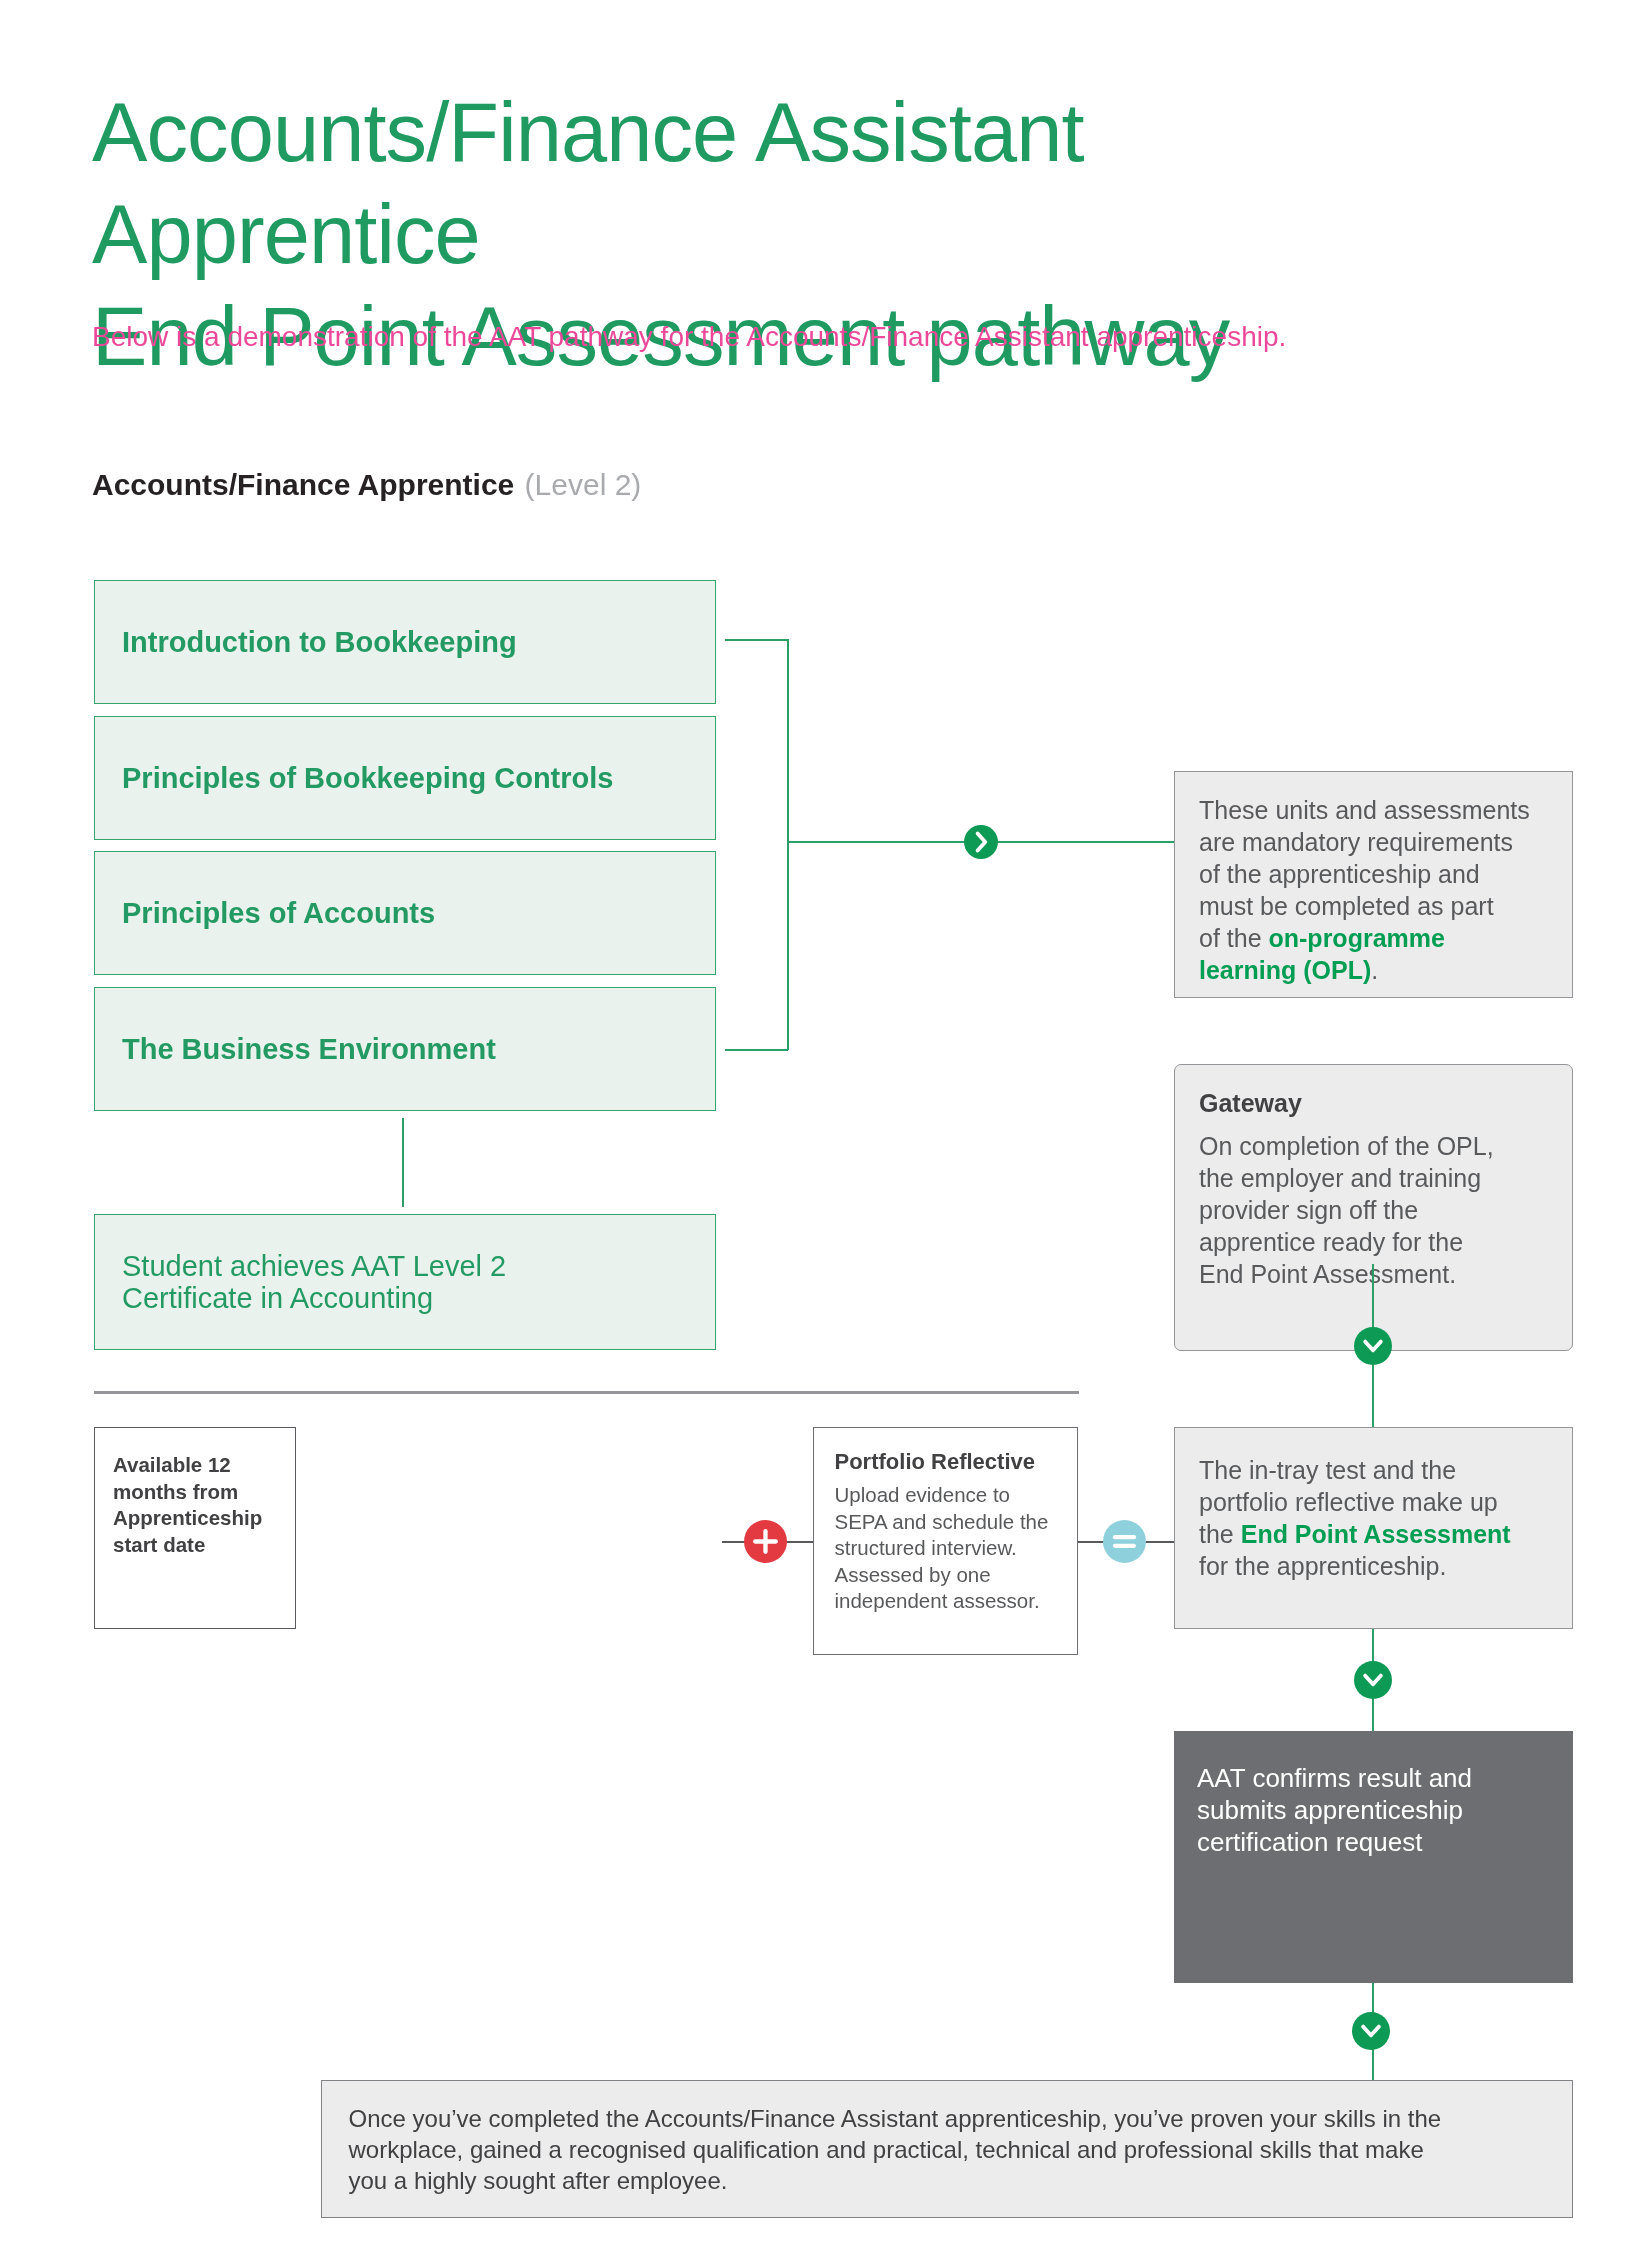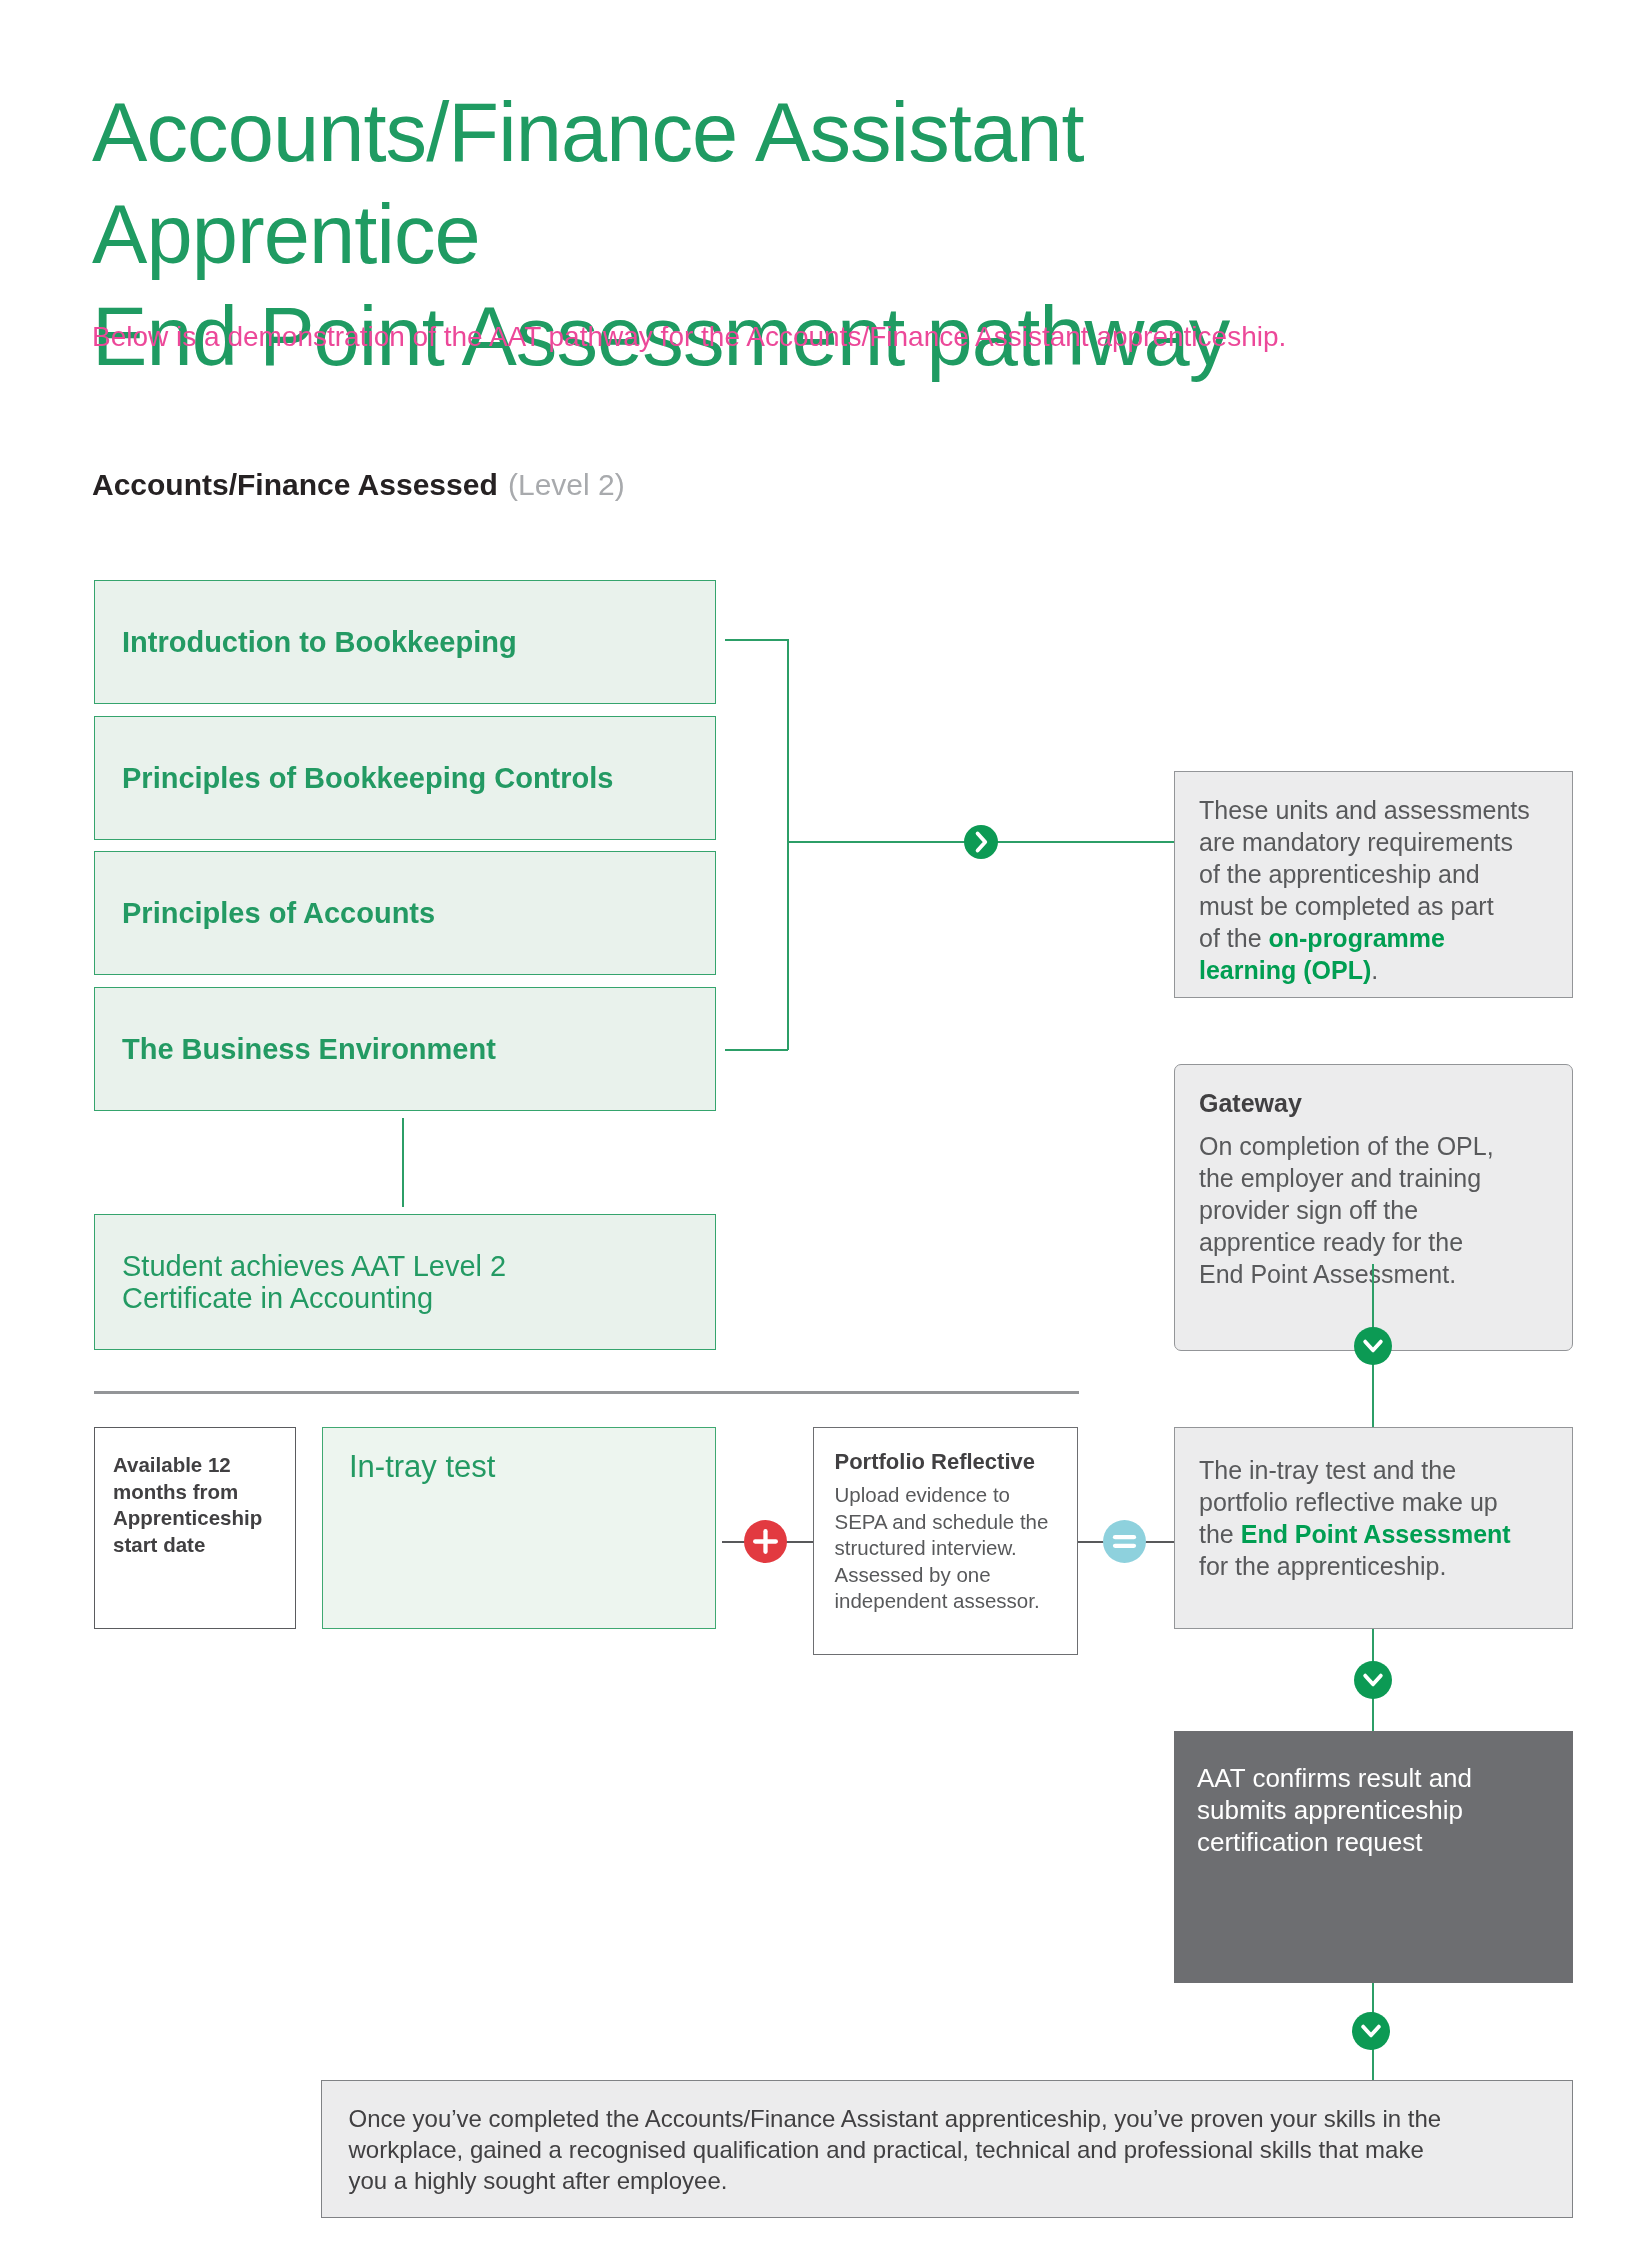--- a/index.html
+++ b/index.html
@@ -116,21 +116,21 @@
 </style>
 </head>
 <body>
 
 <div class="canvas">
 
   <div class="abs page-title pre">Accounts/Finance Assistant Apprentice
 End Point Assessment pathway</div>
   <div class="abs page-subtitle">Below is a demonstration of the AAT pathway for the Accounts/Finance Assistant apprenticeship.</div>
   <div class="abs section-heading">
-    <span class="main">Accounts/Finance Assessed</span><span class="suffix">(Level 2)</span>
+    <span class="main">Accounts/Finance Apprentice</span><span class="suffix">(Level 2)</span>
   </div>
 
   <div class="abs green-box unit-box unit-0">
     <span>Introduction to Bookkeeping</span>
   </div>
   <div class="abs green-box unit-box unit-1">
     <span>Principles of Bookkeeping Controls</span>
   </div>
   <div class="abs green-box unit-box unit-2">
     <span>Principles of Accounts</span>
@@ -178,23 +178,20 @@
   <div class="abs circle chev-circle chev-1">
     <svg width="38" height="38" viewBox="0 0 44 44">
       <polyline points="13,17 22,27 31,17" fill="none" stroke="#ffffff" stroke-width="4.5" stroke-linecap="round" stroke-linejoin="round"></polyline>
     </svg>
   </div>
 
   <div class="abs avail-box pre">Available 12
 months from
 Apprenticeship
 start date</div>
-  <div class="abs intray-box">
-    <span>In-tray test</span>
-  </div>
 
   <div class="abs grayline hline-plus"></div>
   <div class="abs circle plus-circle">
     <svg width="43" height="43" viewBox="0 0 50 50">
       <line x1="13" y1="25" x2="37" y2="25" stroke="#ffffff" stroke-width="5" stroke-linecap="round"></line>
       <line x1="25" y1="13" x2="25" y2="37" stroke="#ffffff" stroke-width="5" stroke-linecap="round"></line>
     </svg>
   </div>
 
   <div class="abs portfolio-box">

